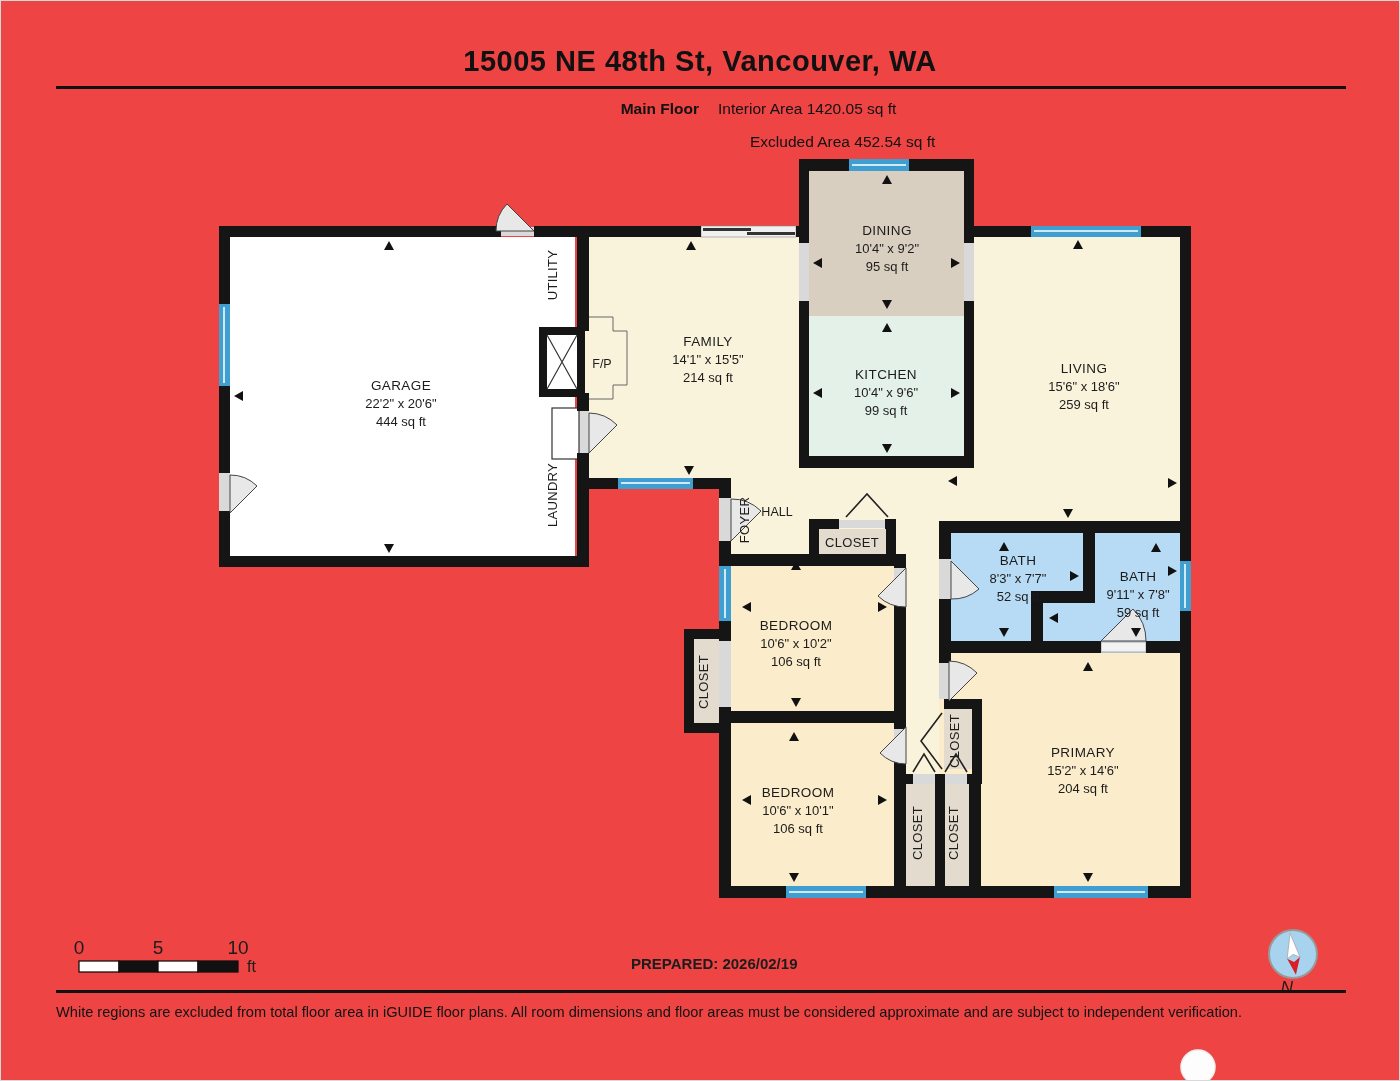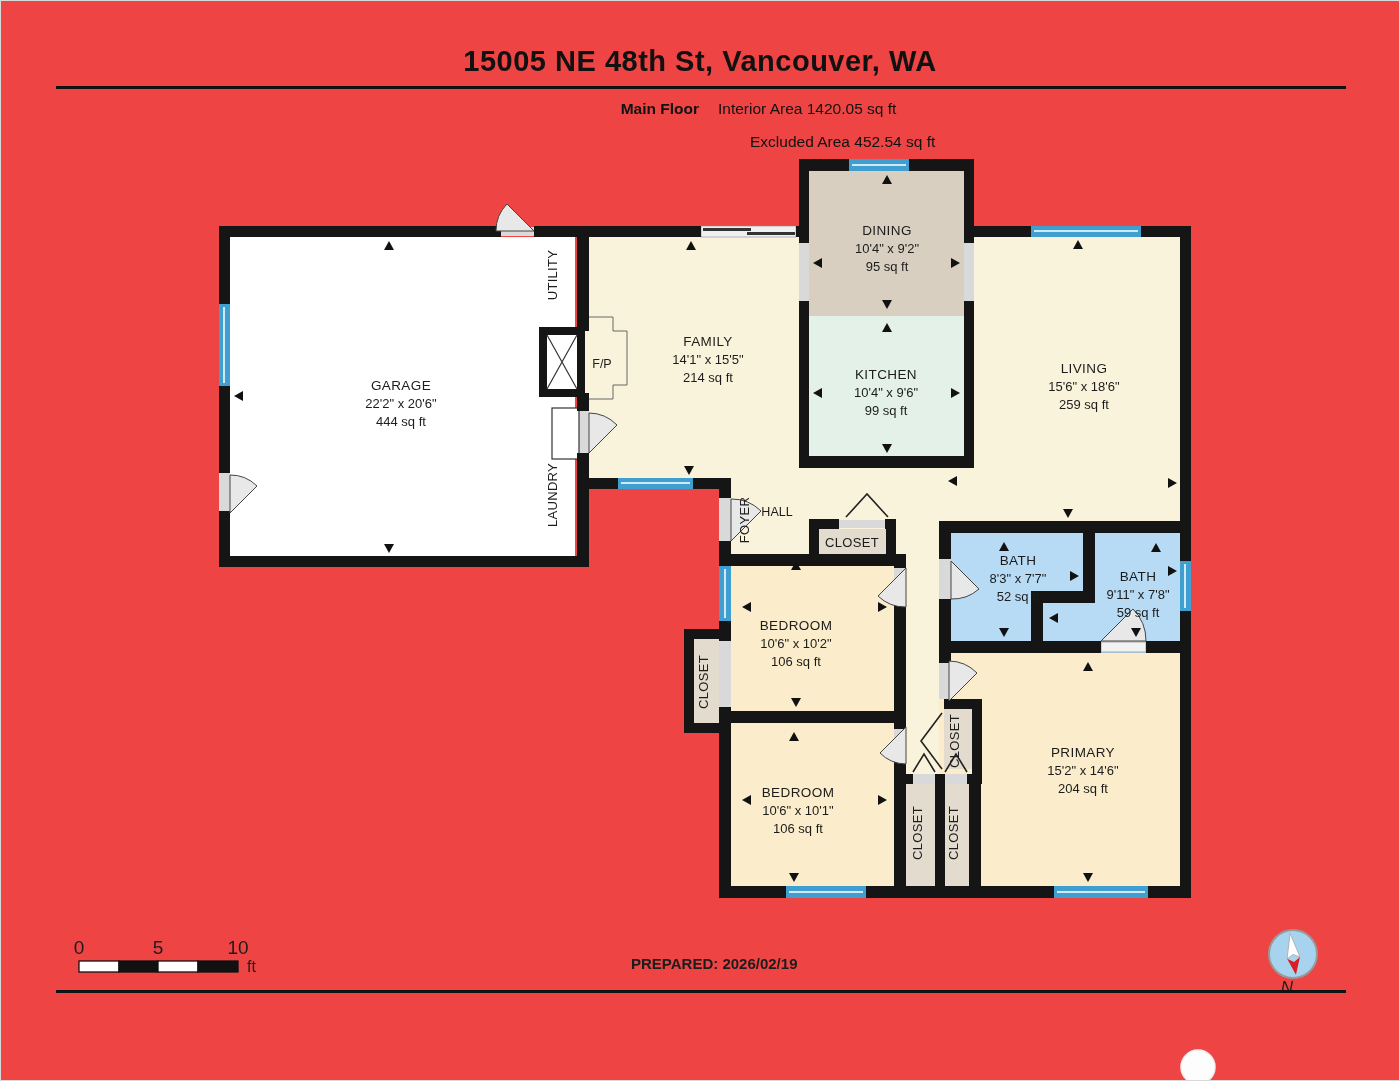--- a/index.html
+++ b/index.html
@@ -317,13 +317,14 @@
         <path d="M0,-21 L6.5,4 L0,0.5 L-6.5,4 Z" fill="#ffffff" stroke="#aaa" stroke-width="0.8"></path>
         <path d="M0,21 L6.5,4 L0,8 L-6.5,4 Z" fill="#D81E27"></path>
       </g>
       <text class="t-n" x="1286" y="992">N</text>
     </g>
 
     <circle cx="1197" cy="1066" r="17" fill="#fdfdfd" stroke="#efefef" stroke-width="1.5"></circle>
   </svg>
 
   <div class="rule rule-bottom"></div>
+  <div class="footer-note">White regions are excluded from total floor area in iGUIDE floor plans. All room dimensions and floor areas must be considered approximate and are subject to independent verification.</div>
 </div>
 
 </body></html>

